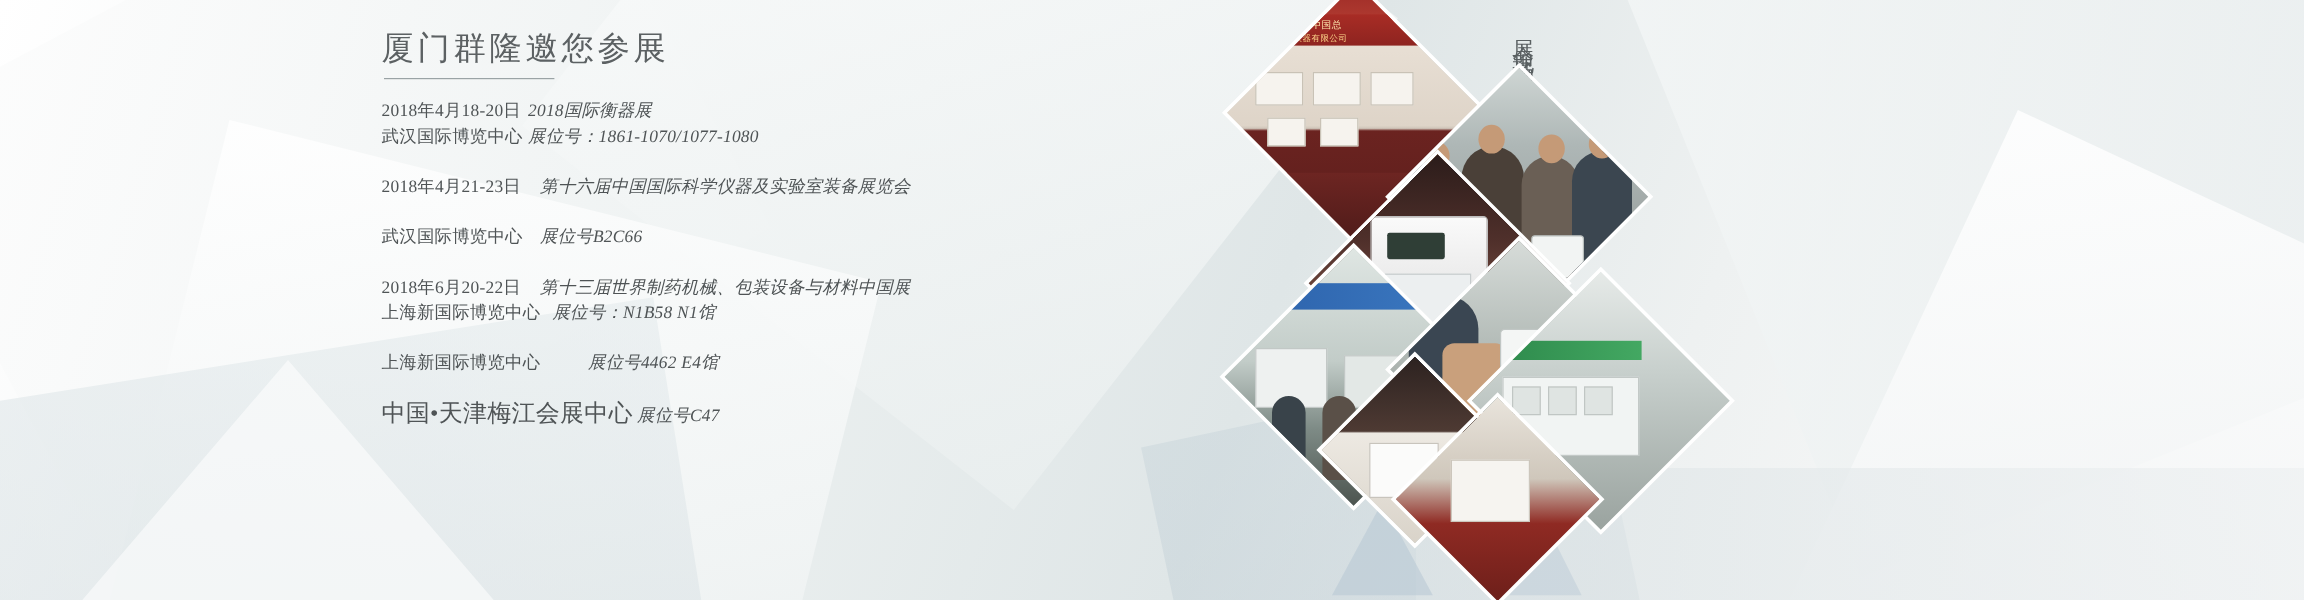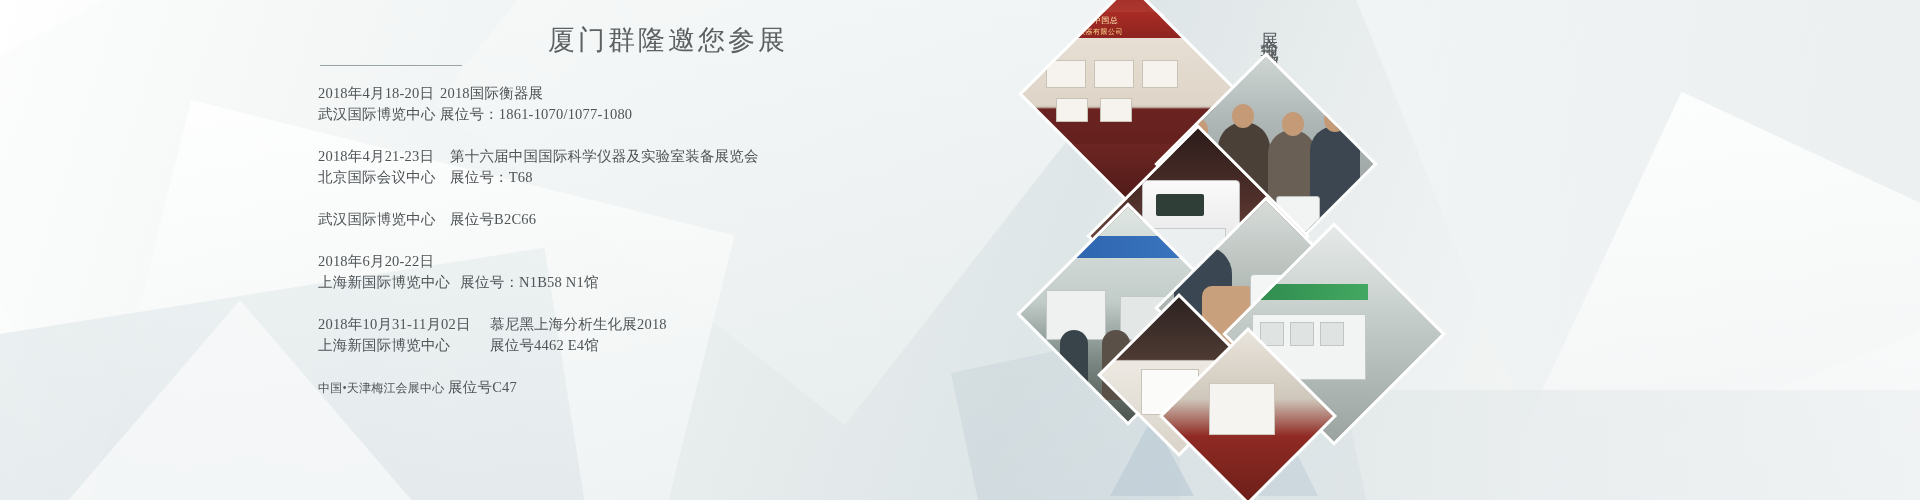--- a/index.html
+++ b/index.html
@@ -112,21 +112,20 @@
     top: 22px;
     width: 700px;
   }
   #title {
     font-size: 27px;
     letter-spacing: 3px;
     color: #5c6163;
     font-weight: normal;
     margin: 0;
     padding-bottom: 7px;
-    text-align: center;
   }
   #title-rule {
     width: 142px;
     height: 1px;
     background: #9aa3a5;
     margin: 0 0 17px 2px;
   }
   .event {
     margin-bottom: 21px;
   }
@@ -138,20 +137,21 @@
     white-space: nowrap;
     font-size: 14.5px;
     color: #4f5456;
   }
   .ecol-a {
     min-width: 122px;
     letter-spacing: .2px;
   }
   .ecol-b {
     letter-spacing: .2px;
+    font-style: italic;
   }
   .erow.indent .ecol-b { padding-left: 10px; text-align: right; }
   .event.single .erow { display: block; }
 
   
   #collage {
     position: absolute;
     left: 1040px;
     top: 0;
     width: 420px;
@@ -374,57 +374,50 @@
         <span class="ecol-a">武汉国际博览中心</span>
         <span class="ecol-b">展位号：1861-1070/1077-1080</span>
       </div>
     </div>
 
     <div class="event">
       <div class="erow indent">
         <span class="ecol-a">2018年4月21-23日</span>
         <span class="ecol-b">第十六届中国国际科学仪器及实验室装备展览会</span>
       </div>
-      <div class="erow indent">
-        <span class="ecol-a">北京国际会议中心</span>
-        <span class="ecol-b">展位号：T68</span>
-      </div>
     </div>
 
     <div class="event">
       <div class="erow indent">
         <span class="ecol-a">武汉国际博览中心</span>
         <span class="ecol-b">展位号B2C66</span>
       </div>
     </div>
 
     <div class="event">
       <div class="erow indent">
         <span class="ecol-a">2018年6月20-22日</span>
+        <span class="ecol-b">第十三届世界制药机械、包装设备与材料中国展</span>
       </div>
       <div class="erow indent">
         <span class="ecol-a">上海新国际博览中心</span>
         <span class="ecol-b">展位号：N1B58 N1馆</span>
       </div>
     </div>
 
     <div class="event">
       <div class="erow indent">
-        <span class="ecol-a" style="min-width:162px">2018年10月31-11月02日</span>
-        <span class="ecol-b">慕尼黑上海分析生化展2018</span>
-      </div>
-      <div class="erow indent">
         <span class="ecol-a" style="min-width:162px">上海新国际博览中心</span>
         <span class="ecol-b">展位号4462 E4馆</span>
       </div>
     </div>
 
     <div class="event single">
       <div class="erow">
-        <span class="ecol-a" style="min-width:210px;font-size:12px">中国•天津梅江会展中心</span>
+        <span class="ecol-a" style="min-width:210px;font-size:20px">中国•天津梅江会展中心</span>
         <span class="ecol-b">展位号C47</span>
       </div>
     </div>
   </div>
 
   <div id="vtext">展会现场</div>
 
   <div id="collage">
 
     <div class="dia" id="p1">

